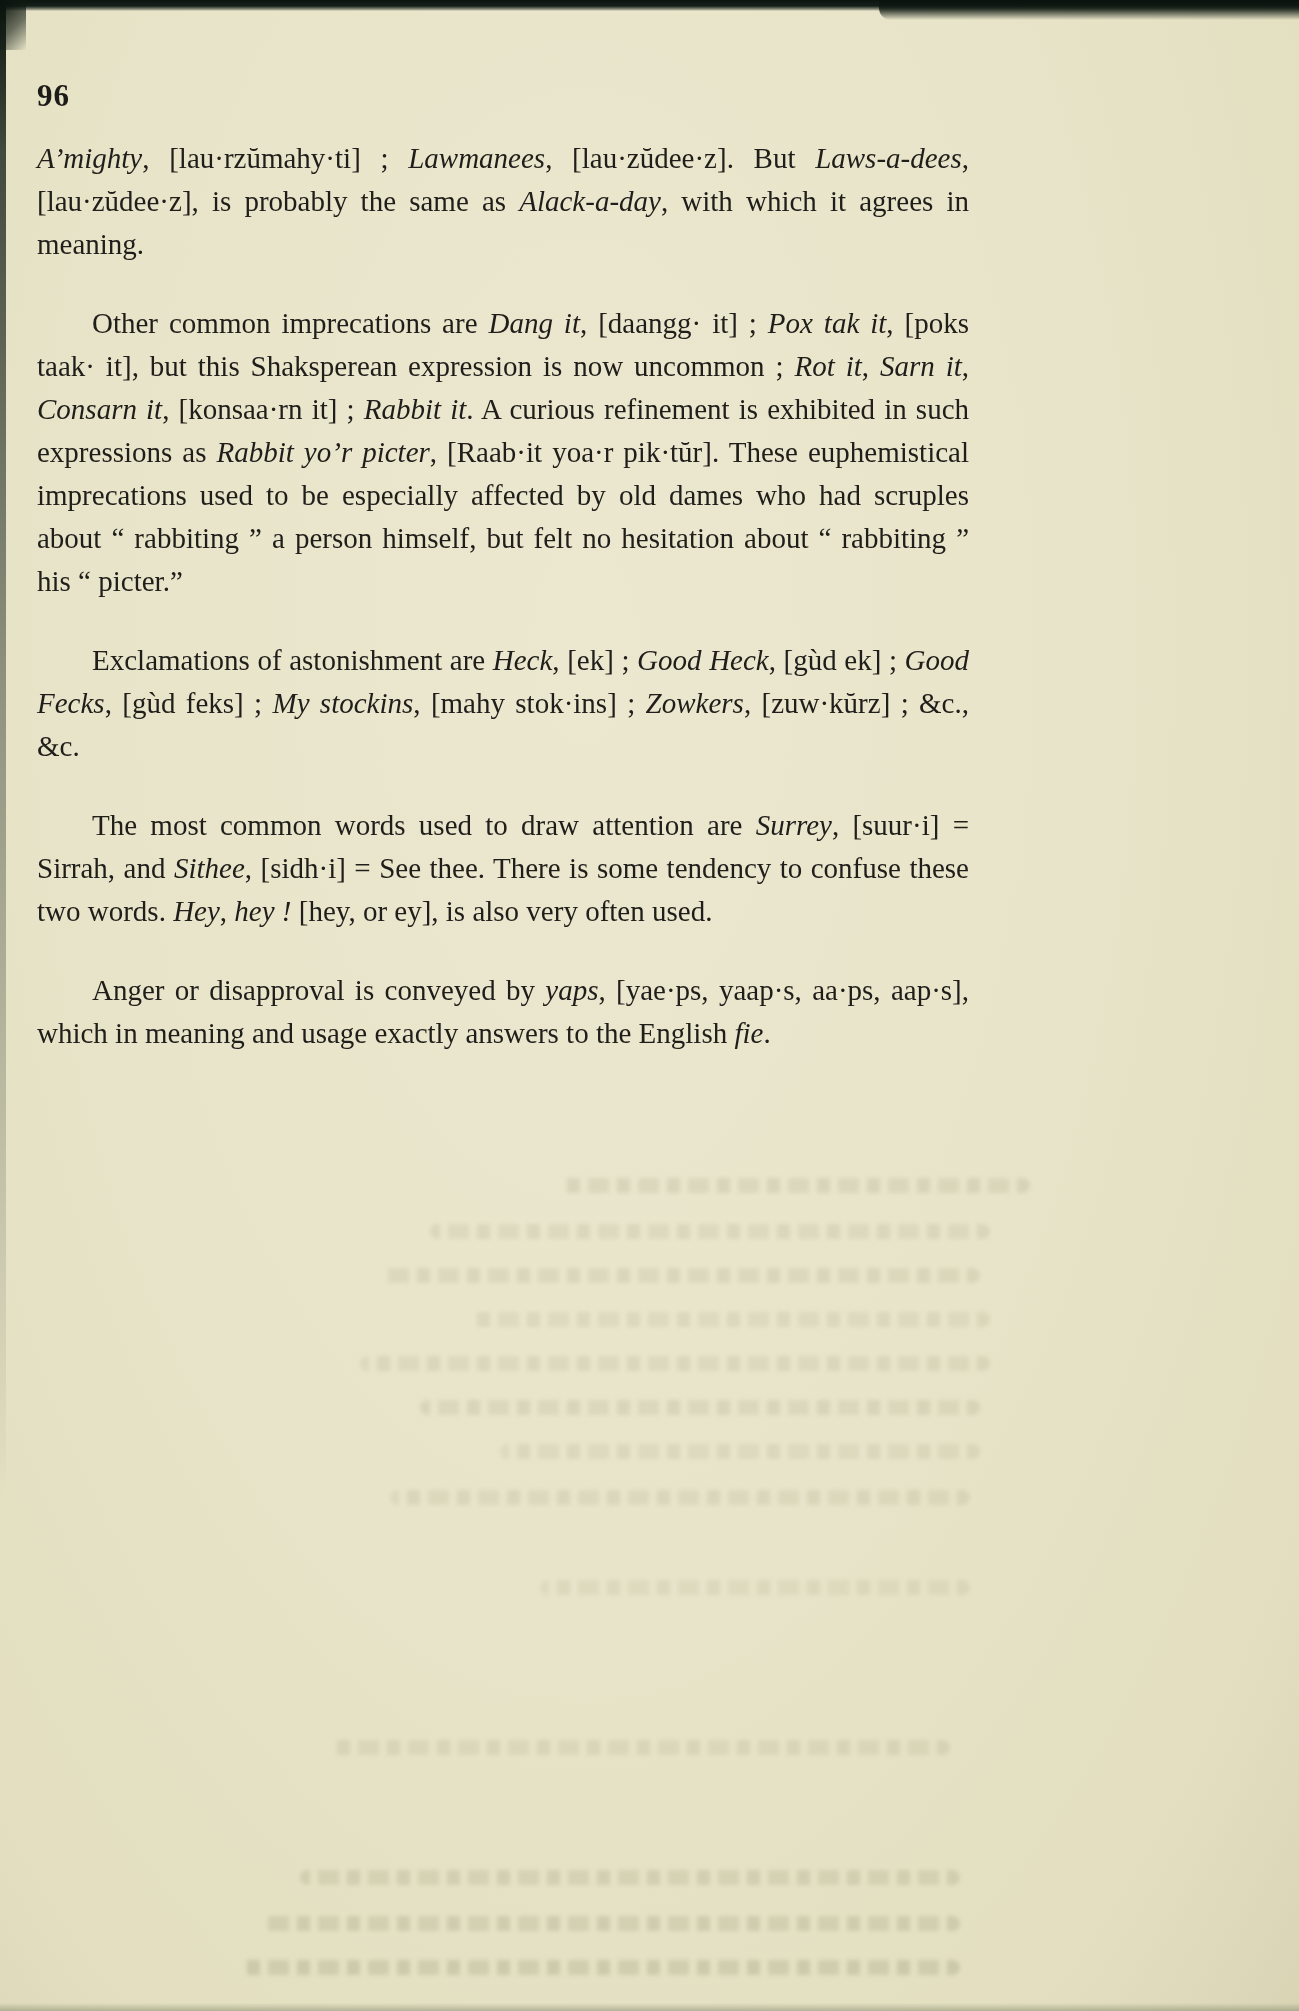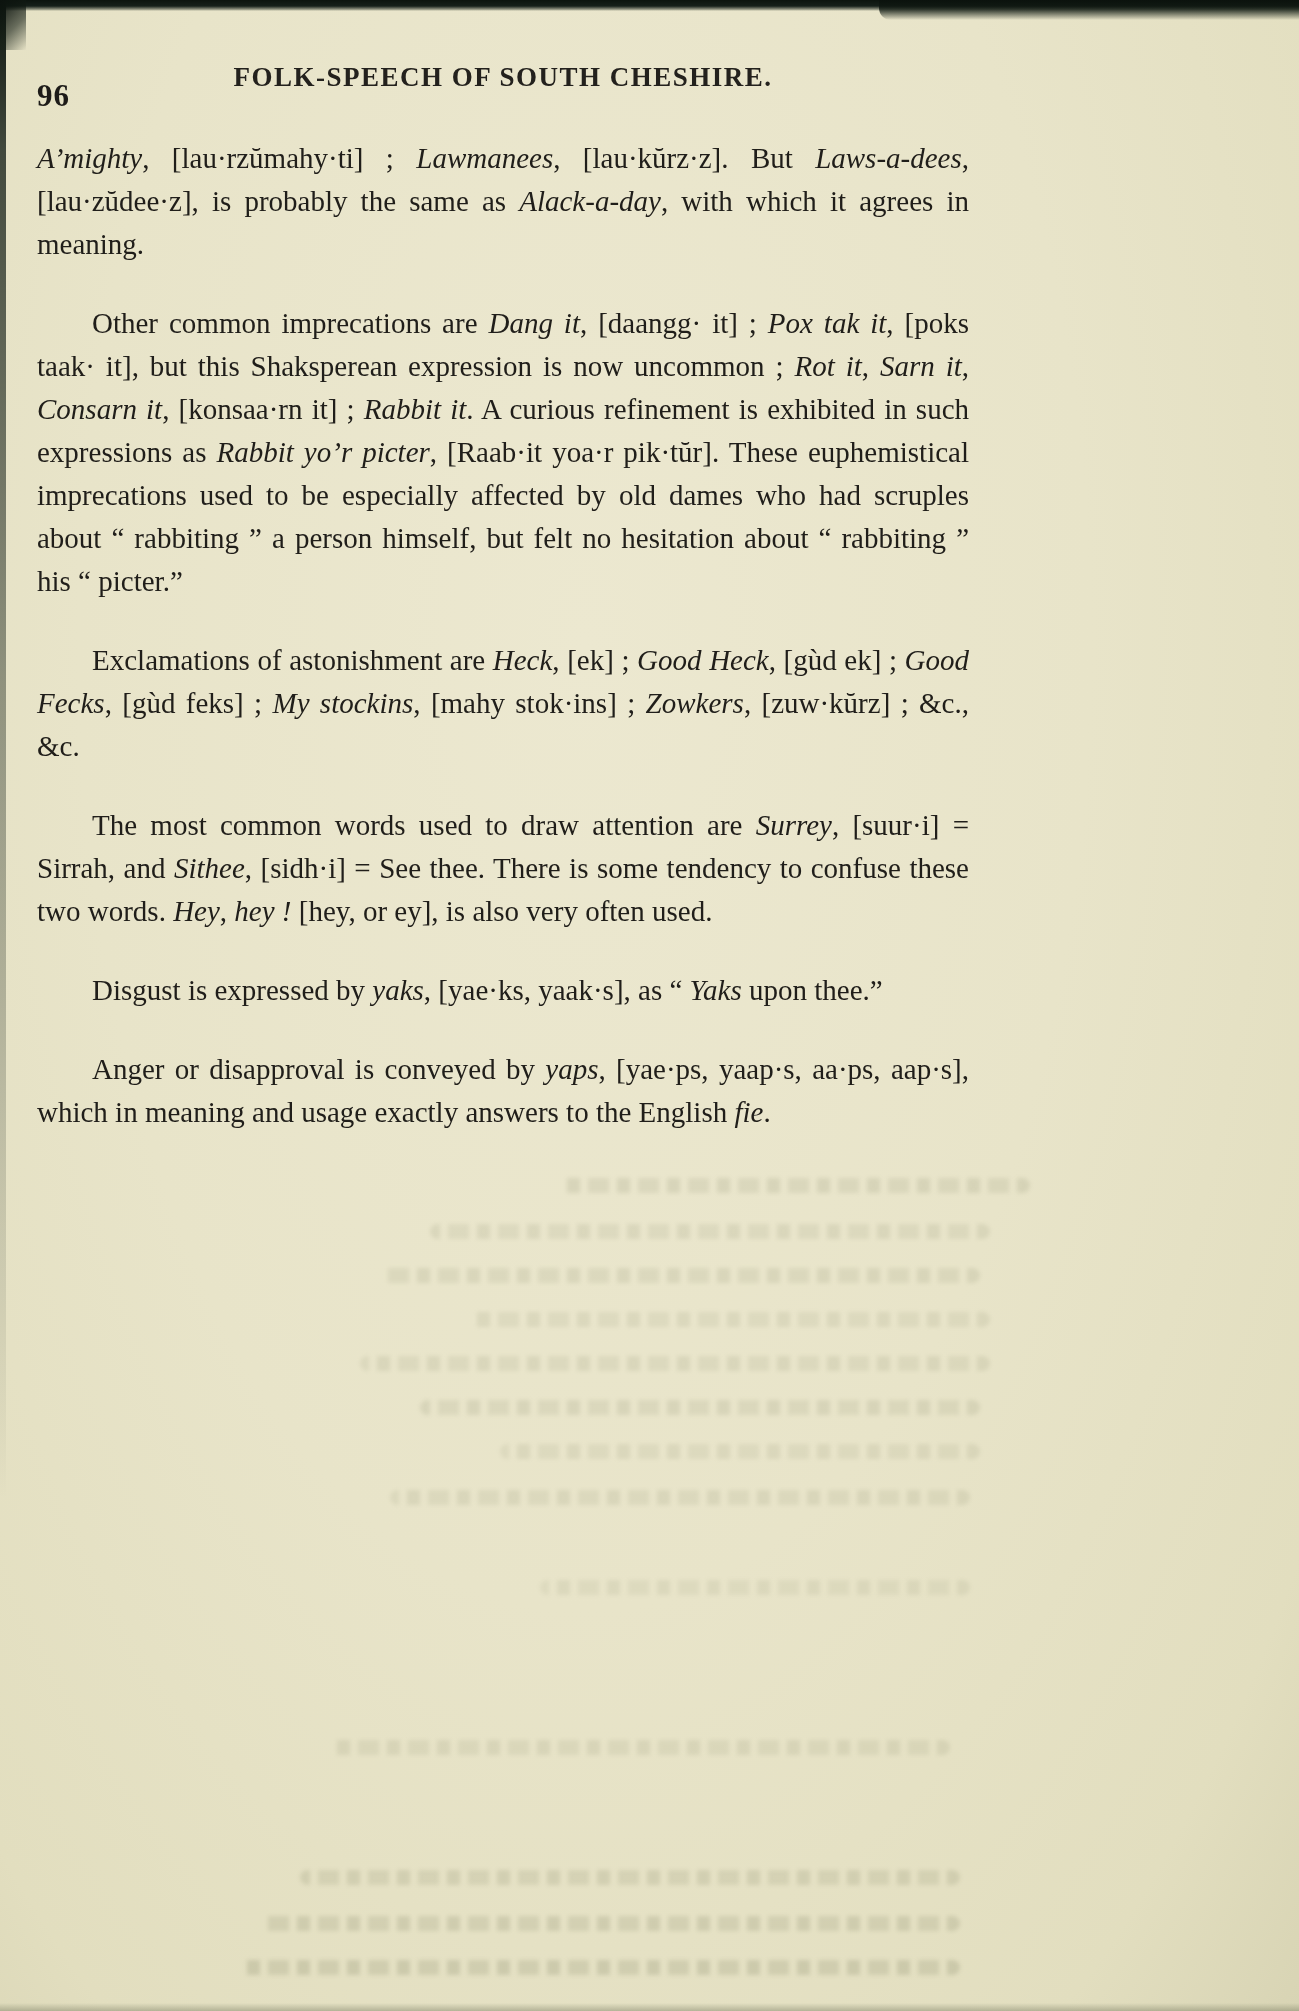--- a/index.html
+++ b/index.html
@@ -114,25 +114,23 @@
     <div class="ghost" style="left:540px; top:1580px; width:430px; opacity:.25;"></div>
     <div class="ghost" style="left:330px; top:1740px; width:620px; opacity:.3;"></div>
     <div class="ghost" style="left:300px; top:1870px; width:660px; opacity:.4;"></div>
     <div class="ghost" style="left:260px; top:1916px; width:700px; opacity:.45;"></div>
     <div class="ghost" style="left:240px; top:1960px; width:720px; opacity:.5;"></div>
   </div>
 
   <div class="column">
     <div class="header-row">
       <span class="page-number">96</span>
-      <div class="running-header">FOLK-SPEECH OF SOUTH CHESHIRE.</div>
     </div>
     <div class="text-block">
-        <p class=""><span class="it">A’mighty</span><span>, [lau·rzŭmahy·ti] ; </span><span class="it">Lawmanees</span><span>, [lau·kŭrz·z].  But </span><span class="it">Laws-a-dees</span><span>, [lau·zŭdee·z], is probably the same as </span><span class="it">Alack-a-day</span><span>, with which it agrees in meaning.</span></p>
+        <p class=""><span class="it">A’mighty</span><span>, [lau·rzŭmahy·ti] ; </span><span class="it">Lawmanees</span><span>, [lau·zŭdee·z].  But </span><span class="it">Laws-a-dees</span><span>, [lau·zŭdee·z], is probably the same as </span><span class="it">Alack-a-day</span><span>, with which it agrees in meaning.</span></p>
         <p class="indent"><span>Other common imprecations are </span><span class="it">Dang it</span><span>, [daangg· it] ; </span><span class="it">Pox tak it</span><span>, [poks taak· it], but this Shaksperean expression is now uncommon ; </span><span class="it">Rot it</span><span>, </span><span class="it">Sarn it</span><span>, </span><span class="it">Consarn it</span><span>, [konsaa·rn it] ; </span><span class="it">Rabbit it</span><span>.  A curious refinement is exhibited in such expressions as </span><span class="it">Rabbit yo’r picter</span><span>, [Raab·it yoa·r pik·tŭr].  These euphemistical imprecations used to be especially affected by old dames who had scruples about “ rabbiting ” a person himself, but felt no hesitation about “ rabbiting ” his “ picter.”</span></p>
         <p class="indent"><span>Exclamations of astonishment are </span><span class="it">Heck</span><span>, [ek] ; </span><span class="it">Good Heck</span><span>, [gùd ek] ; </span><span class="it">Good Fecks</span><span>, [gùd feks] ; </span><span class="it">My stockins</span><span>, [mahy stok·ins] ; </span><span class="it">Zowkers</span><span>, [zuw·kŭrz] ; &amp;c., &amp;c.</span></p>
         <p class="indent"><span>The most common words used to draw attention are </span><span class="it">Surrey</span><span>, [suur·i] = Sirrah, and </span><span class="it">Sithee</span><span>, [sidh·i] = See thee.  There is some tendency to confuse these two words.  </span><span class="it">Hey</span><span>, </span><span class="it">hey !</span><span> [hey, or ey], is also very often used.</span></p>
-        <p class="indent"><span>Disgust is expressed by </span><span class="it">yaks</span><span>, [yae·ks, yaak·s], as “ </span><span class="it">Yaks</span><span> upon thee.”</span></p>
         <p class="indent"><span>Anger or disapproval is conveyed by </span><span class="it">yaps</span><span>, [yae·ps, yaap·s, aa·ps, aap·s], which in meaning and usage exactly answers to the English </span><span class="it">fie</span><span>.</span></p>
       </div>
   </div>
 
 </div>
 
 </body></html>

